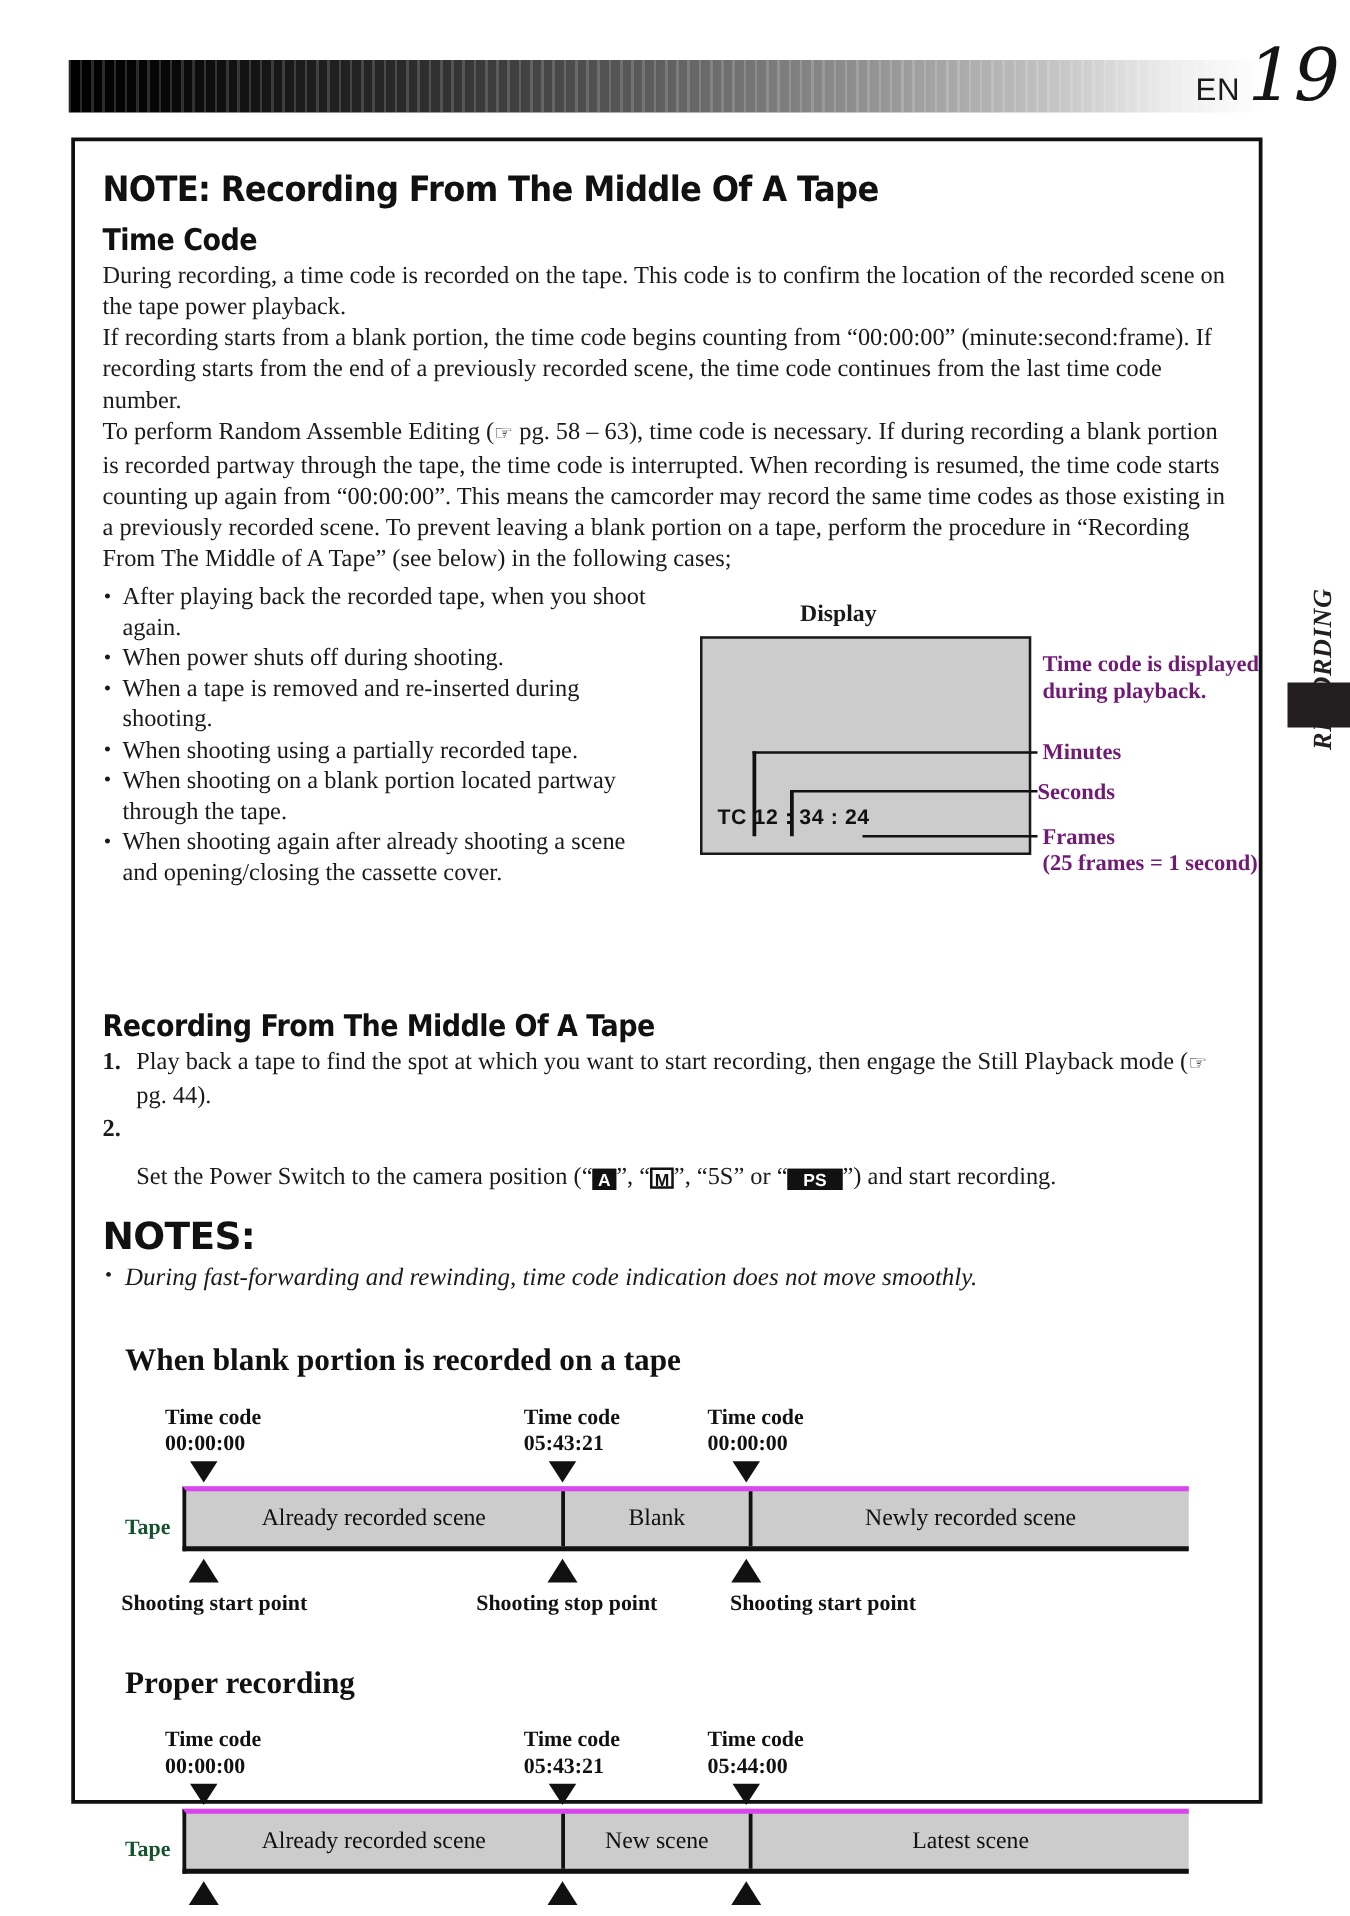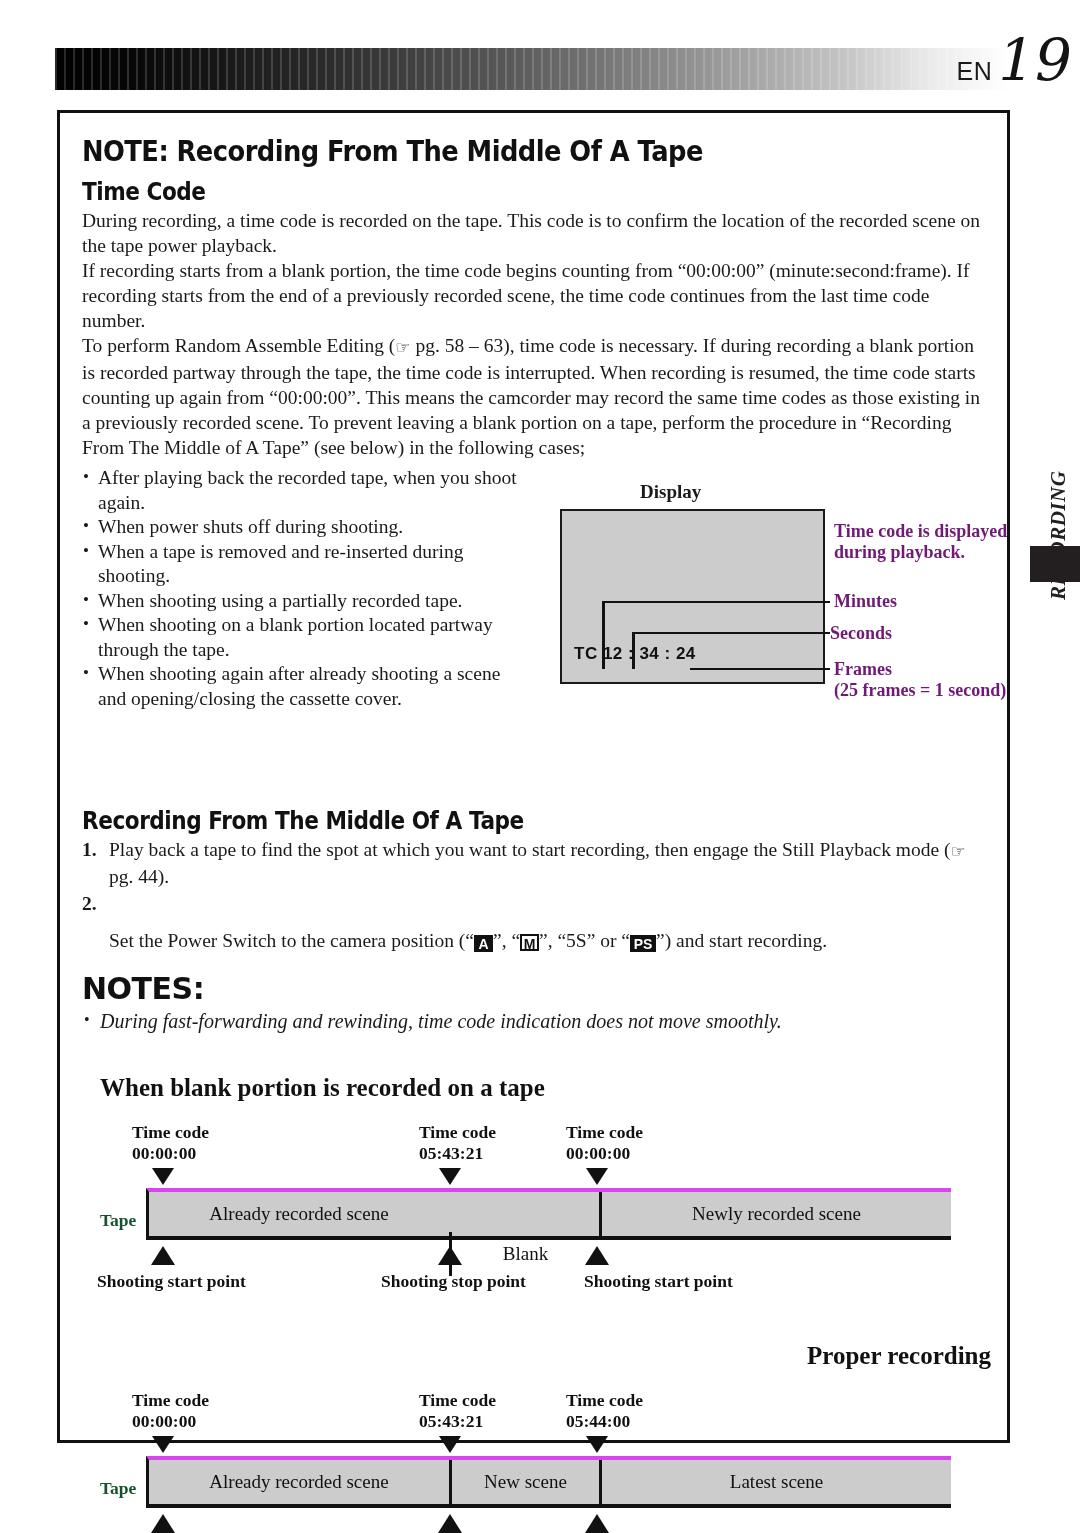--- a/index.html
+++ b/index.html
@@ -212,21 +212,21 @@
   .mode-icon.inv {
     background: #111;
     color: #fff;
     border: 1px solid #111;
   }
   .mode-icon.out {
     background: #fff;
     color: #111;
     border: 2px solid #111;
   }
-  .mode-icon.wide { width: 26px; margin-top: 44px; }
+  .mode-icon.wide { width: 44px; margin-top: 44px; }
 
   
   ol.steps {
     list-style: none;
     counter-reset: st;
     margin: 2px 0 0 0;
     padding: 0;
   }
   ol.steps li {
     counter-increment: st;
@@ -457,34 +457,34 @@
       </div>
 
       <div class="marker-down" style="left:52px; top:60px;"></div>
       <div class="marker-down" style="left:339px; top:60px;"></div>
       <div class="marker-down" style="left:486px; top:60px;"></div>
 
       <div class="tape-word" style="left:0px; top:102px;">Tape</div>
 
       <div class="tape-bar" style="left:46px; top:80px; width:805px;">
         <div class="tape-seg" style="width:300px;">Already recorded scene</div>
-        <div class="tape-seg" style="width:150px;margin-top:40px;">Blank</div>
+        <div class="tape-seg" style="width:150px;">Blank</div>
         <div class="tape-seg" style="width:352px;">Newly recorded scene</div>
       </div>
 
       <div class="marker-up" style="left:51px; top:138px;"></div>
       <div class="marker-up" style="left:338px; top:138px;"></div>
       <div class="marker-up" style="left:485px; top:138px;"></div>
 
       <div class="sp-label" style="left:-3px; top:163px;">Shooting start point</div>
       <div class="sp-label" style="left:281px; top:163px;">Shooting stop point</div>
       <div class="sp-label" style="left:484px; top:163px;">Shooting start point</div>
     </div>
 
-    <div style="margin-top:44px; margin-left:18px;text-align:right;">
+    <div style="margin-top:34px; margin-left:18px;">
       <h3 class="h-diagram">Proper recording</h3>
     </div>
 
     <div class="tape-figure" style="margin-left:18px;">
       <div class="tc-label" style="left:32px; top:14px;">
         <span>Time code</span><br>
         <span>00:00:00</span>
       </div>
       <div class="tc-label" style="left:319px; top:14px;">
         <span>Time code</span><br>

